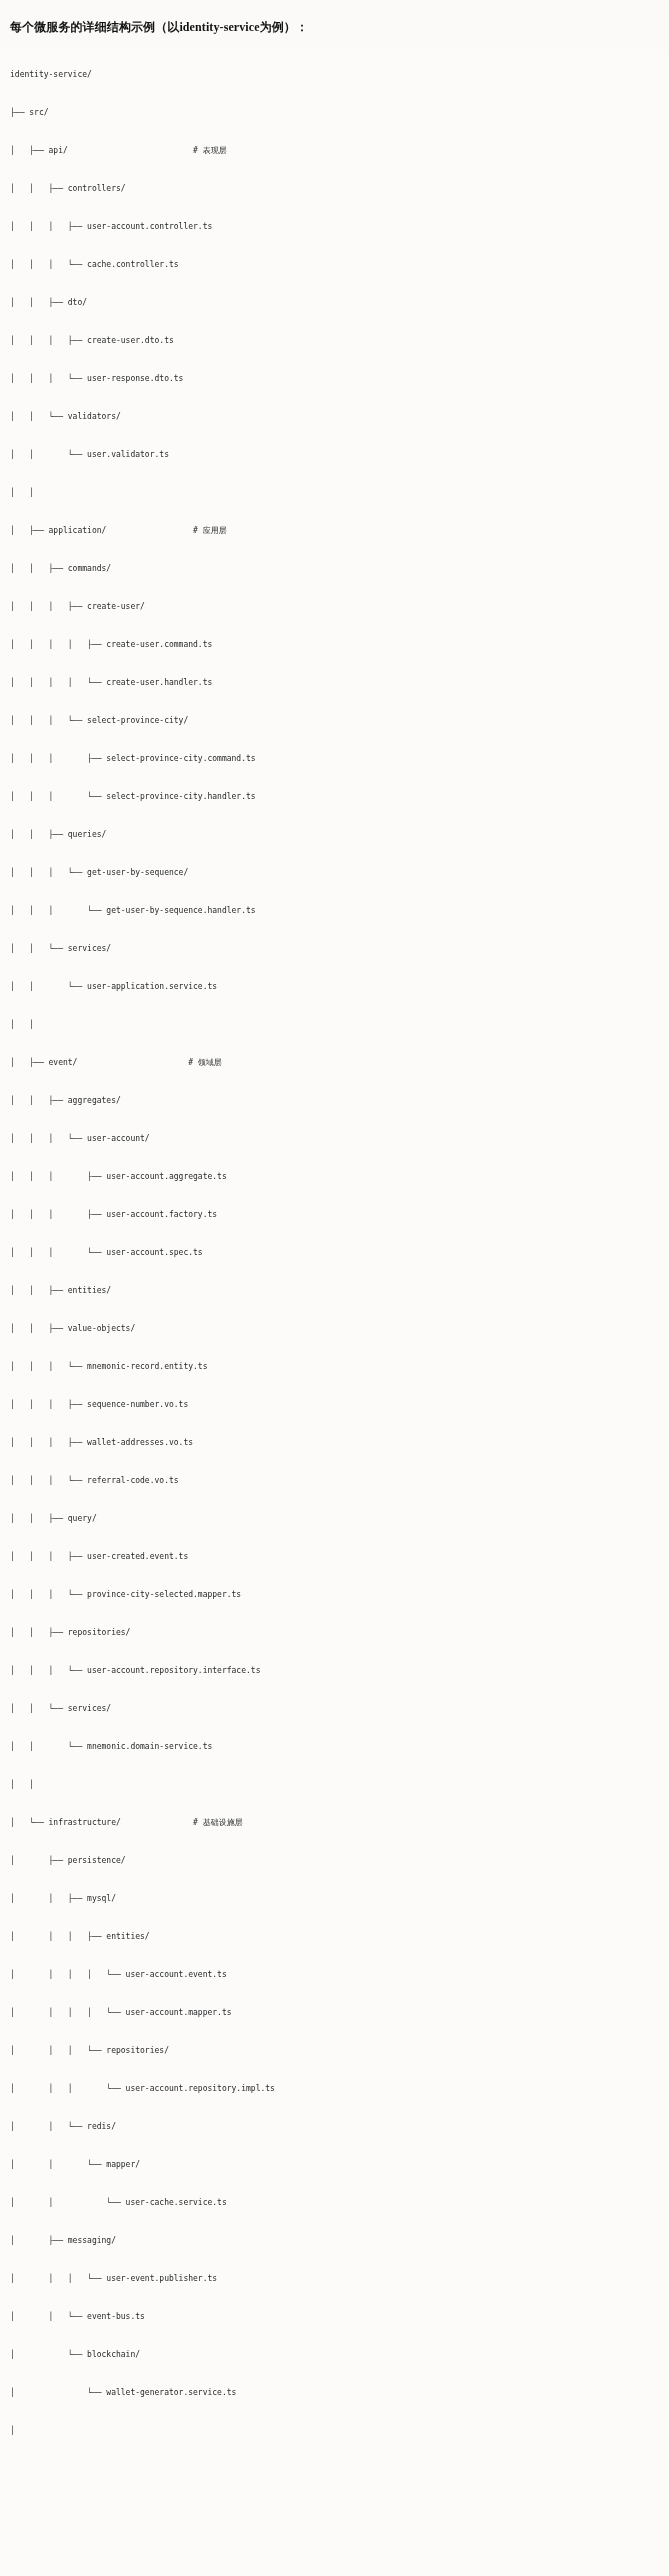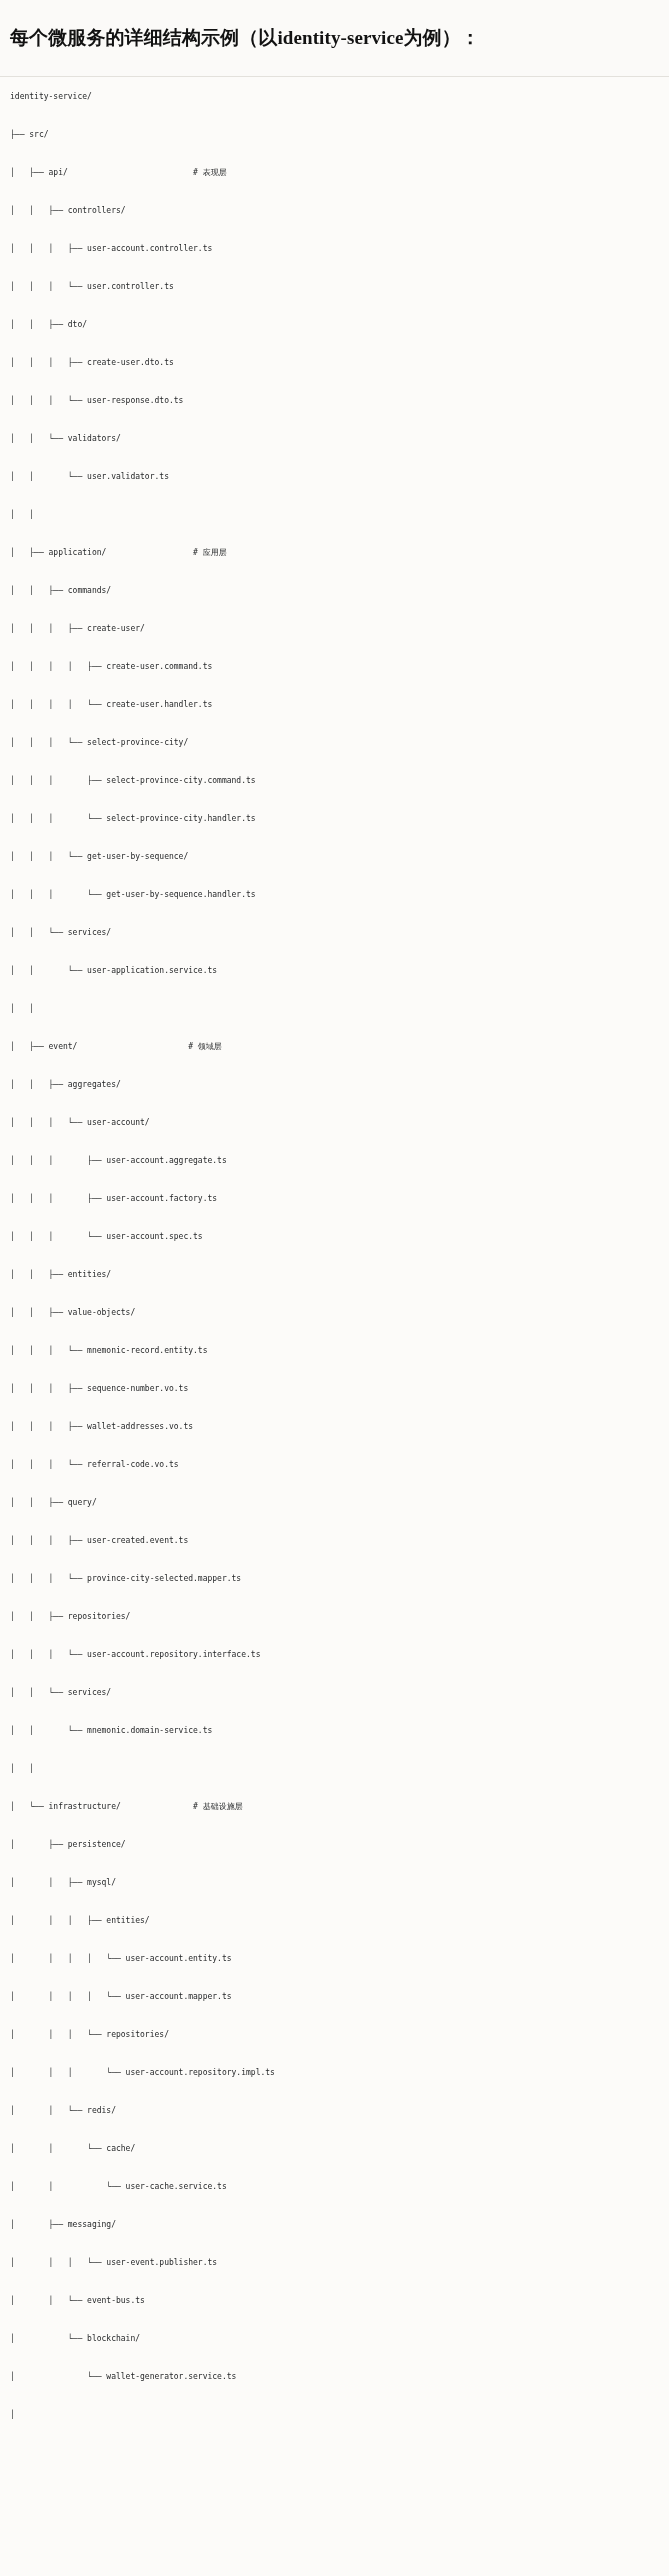--- a/index.html
+++ b/index.html
@@ -16,21 +16,21 @@
   .page {
     width: 669px;
     box-sizing: border-box;
     background: #fbfaf8;
   }
 
   
   .doc-heading {
     font-family: "Liberation Serif", serif;
     font-weight: 700;
-    font-size: 19px;
+    font-size: 12px;
     line-height: 1.35;
     color: #121212;
     padding: 8.8px 10px 10px 10px;
     letter-spacing: 0.1px;
   }
   .rule {
     height: 0.6px;
     background: #e3e1dc;
     border: 0;
     margin: 0;
@@ -63,35 +63,36 @@
   <h2 class="doc-heading">每个微服务的详细结构示例（以identity-service为例）：</h2>
 
   <hr class="rule">
 
   <div class="code-block">
     <pre><code id="tree-code"><span class="code-line">identity-service/</span>
 <span class="code-line">├── src/</span>
 <span class="code-line">│   ├── api/                          # 表现层</span>
 <span class="code-line">│   │   ├── controllers/</span>
 <span class="code-line">│   │   │   ├── user-account.controller.ts</span>
-<span class="code-line">│   │   │   └── user.controller.ts</span>
+<span class="code-line">│   │   │   └── cache.controller.ts</span>
 <span class="code-line">│   │   ├── dto/</span>
 <span class="code-line">│   │   │   ├── create-user.dto.ts</span>
 <span class="code-line">│   │   │   └── user-response.dto.ts</span>
 <span class="code-line">│   │   └── validators/</span>
 <span class="code-line">│   │       └── user.validator.ts</span>
 <span class="code-line">│   │</span>
 <span class="code-line">│   ├── application/                  # 应用层</span>
 <span class="code-line">│   │   ├── commands/</span>
 <span class="code-line">│   │   │   ├── create-user/</span>
 <span class="code-line">│   │   │   │   ├── create-user.command.ts</span>
 <span class="code-line">│   │   │   │   └── create-user.handler.ts</span>
 <span class="code-line">│   │   │   └── select-province-city/</span>
 <span class="code-line">│   │   │       ├── select-province-city.command.ts</span>
 <span class="code-line">│   │   │       └── select-province-city.handler.ts</span>
+<span class="code-line">│   │   ├── queries/</span>
 <span class="code-line">│   │   │   └── get-user-by-sequence/</span>
 <span class="code-line">│   │   │       └── get-user-by-sequence.handler.ts</span>
 <span class="code-line">│   │   └── services/</span>
 <span class="code-line">│   │       └── user-application.service.ts</span>
 <span class="code-line">│   │</span>
 <span class="code-line">│   ├── event/                       # 领域层</span>
 <span class="code-line">│   │   ├── aggregates/</span>
 <span class="code-line">│   │   │   └── user-account/</span>
 <span class="code-line">│   │   │       ├── user-account.aggregate.ts</span>
 <span class="code-line">│   │   │       ├── user-account.factory.ts</span>
@@ -107,26 +108,26 @@
 <span class="code-line">│   │   │   └── province-city-selected.mapper.ts</span>
 <span class="code-line">│   │   ├── repositories/</span>
 <span class="code-line">│   │   │   └── user-account.repository.interface.ts</span>
 <span class="code-line">│   │   └── services/</span>
 <span class="code-line">│   │       └── mnemonic.domain-service.ts</span>
 <span class="code-line">│   │</span>
 <span class="code-line">│   └── infrastructure/               # 基础设施层</span>
 <span class="code-line">│       ├── persistence/</span>
 <span class="code-line">│       │   ├── mysql/</span>
 <span class="code-line">│       │   │   ├── entities/</span>
-<span class="code-line">│       │   │   │   └── user-account.entity.ts</span>
+<span class="code-line">│       │   │   │   └── user-account.event.ts</span>
 <span class="code-line">│       │   │   │   └── user-account.mapper.ts</span>
 <span class="code-line">│       │   │   └── repositories/</span>
 <span class="code-line">│       │   │       └── user-account.repository.impl.ts</span>
 <span class="code-line">│       │   └── redis/</span>
-<span class="code-line">│       │       └── cache/</span>
+<span class="code-line">│       │       └── mapper/</span>
 <span class="code-line">│       │           └── user-cache.service.ts</span>
 <span class="code-line">│       ├── messaging/</span>
 <span class="code-line">│       │   │   └── user-event.publisher.ts</span>
 <span class="code-line">│       │   └── event-bus.ts</span>
 <span class="code-line">│           └── blockchain/</span>
 <span class="code-line">│               └── wallet-generator.service.ts</span>
 <span class="code-line">│</span>
 
 
 

